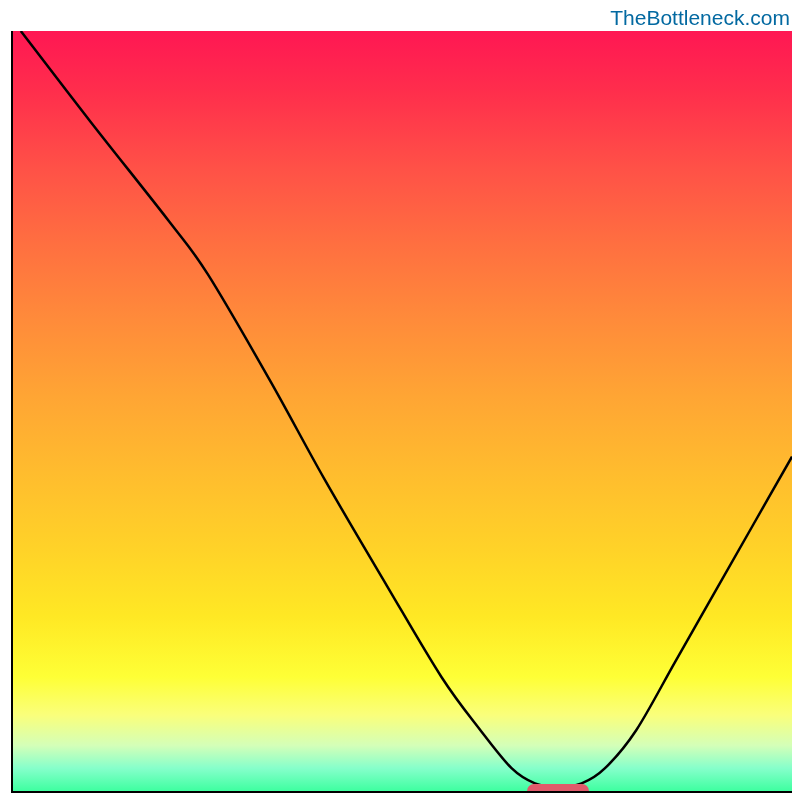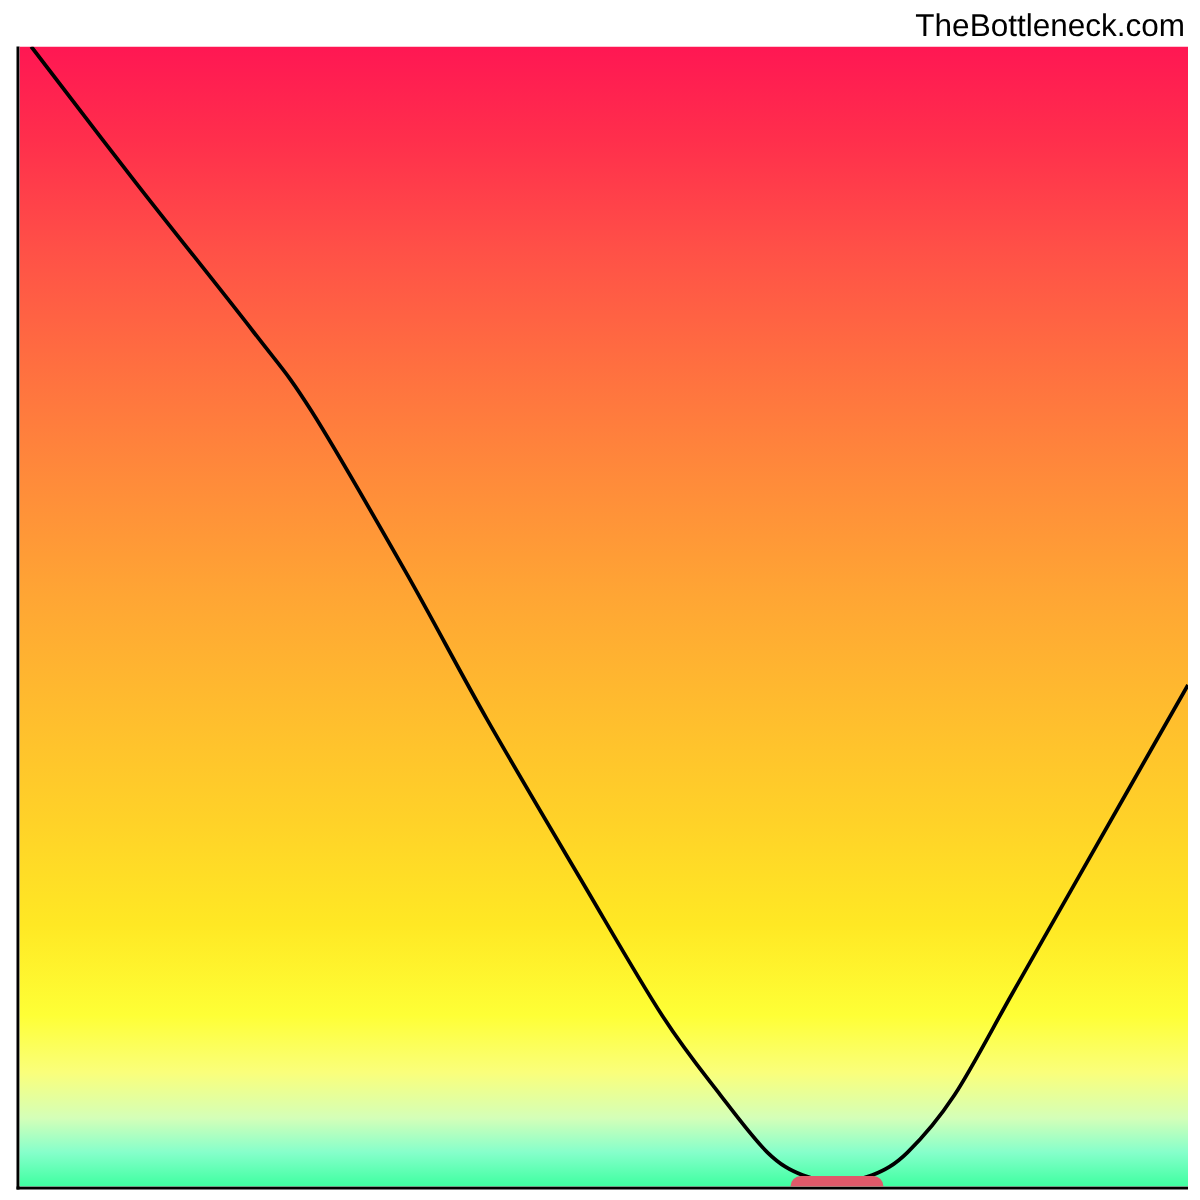--- a/index.html
+++ b/index.html
@@ -59,21 +59,21 @@
   .marker {
     position: absolute;
     background: #e05a6a;
     border-radius: 8px;
     height: 14px;
   }
   .watermark {
     position: absolute;
     top: 6px;
     right: 10px;
-    color: #000000;
+    color: #0369a1;
     font-size: 21px;
     font-weight: normal;
   }
 </style>
 </head>
 <body>
 
 <div class="chart-container">
   <div class="watermark">TheBottleneck.com</div>
   <div class="plot-area">

